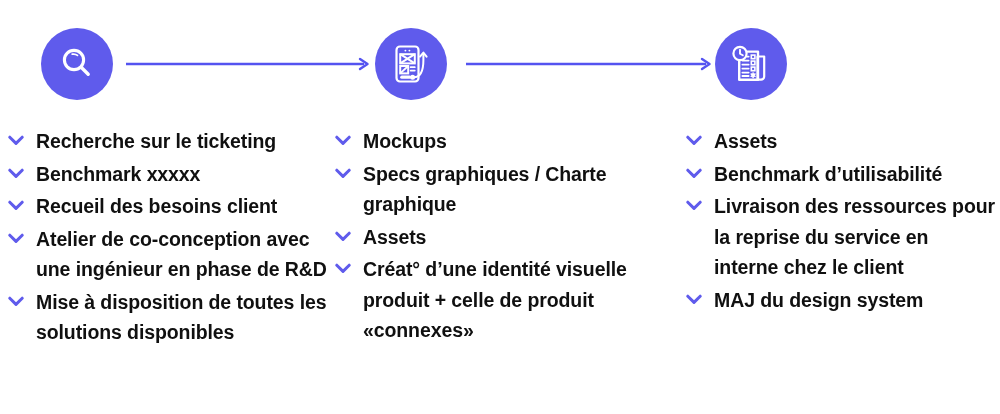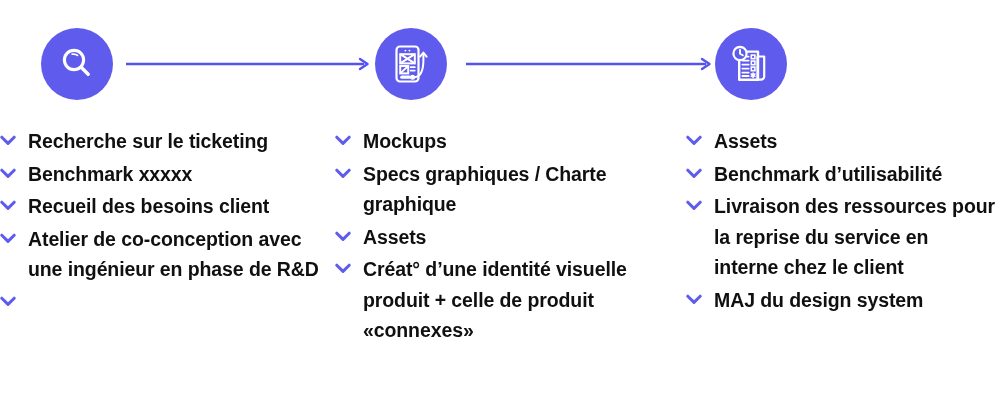--- a/index.html
+++ b/index.html
@@ -66,21 +66,21 @@
   .column {
     box-sizing: border-box;
   }
   .column.col1 { width: 342px; padding-left: 8px;  padding-right: 22px; }
   .column.col2 { width: 340px; padding-left: 347px; padding-right: 18px; margin-left: -342px; }
   .column.col3 { width: 318px; padding-left: 0px;  padding-right: 4px; }
 
   
   .columns { display: block; }
   .column { position: absolute; top: 0; }
-  .column.col1 { left: 0;   width: 320px; padding: 0; margin: 0; }
+  .column.col1 { left: 8px;   width: 320px; padding: 0; margin: 0; }
   .column.col2 { left: 335px; width: 318px; padding: 0; margin: 0; }
   .column.col3 { left: 686px; width: 312px; padding: 0; margin: 0; }
 
   ul.bullet-list {
     list-style: none;
     margin: 0;
     padding: 0;
   }
   li.bullet-item {
     position: relative;
@@ -221,20 +221,21 @@
             </svg>
           </span>
           <span>Atelier de co-conception avec une ingénieur en phase de R&amp;D</span>
         </li>
         <li class="bullet-item">
           <span class="chev">
             <svg width="16" height="11" viewBox="0 0 16 11" aria-hidden="true">
               <path d="M1.8 2.2 L8 8.4 L14.2 2.2" fill="none" stroke="#5F5BEC" stroke-width="3" stroke-linecap="round" stroke-linejoin="round"></path>
             </svg>
           </span>
+          <span>Mise à disposition de toutes les solutions disponibles</span>
         </li>
       </ul>
     </div>
 
     <div class="column col2">
       <ul class="bullet-list">
         <li class="bullet-item">
           <span class="chev">
             <svg width="16" height="11" viewBox="0 0 16 11" aria-hidden="true">
               <path d="M1.8 2.2 L8 8.4 L14.2 2.2" fill="none" stroke="#5F5BEC" stroke-width="3" stroke-linecap="round" stroke-linejoin="round"></path>

